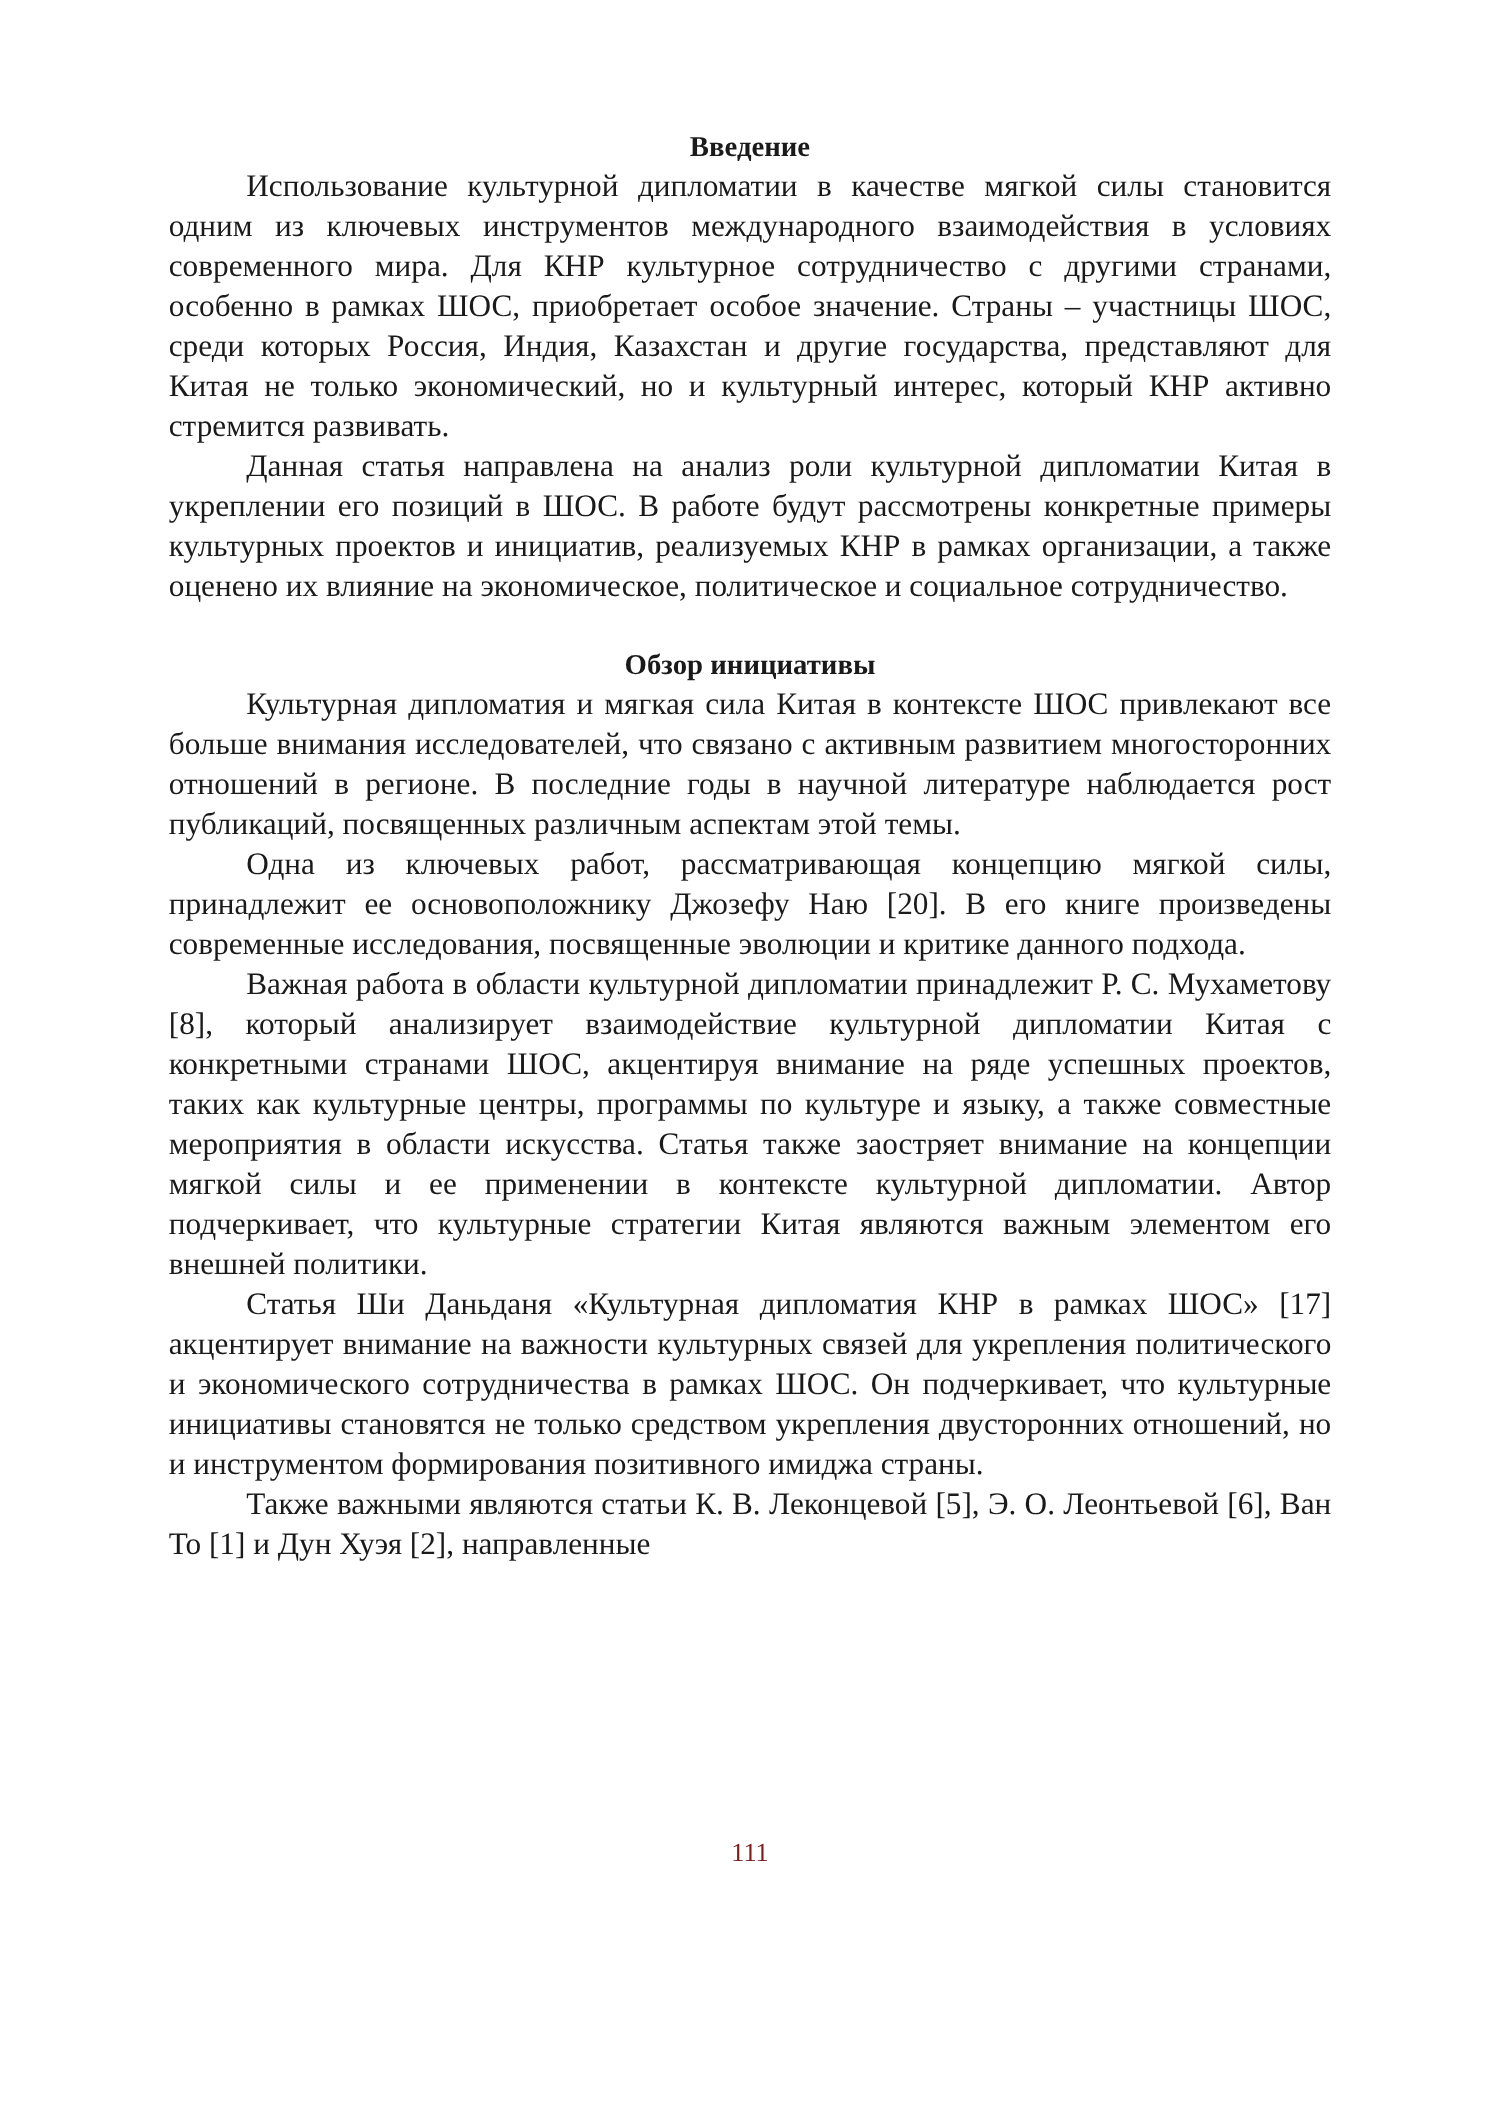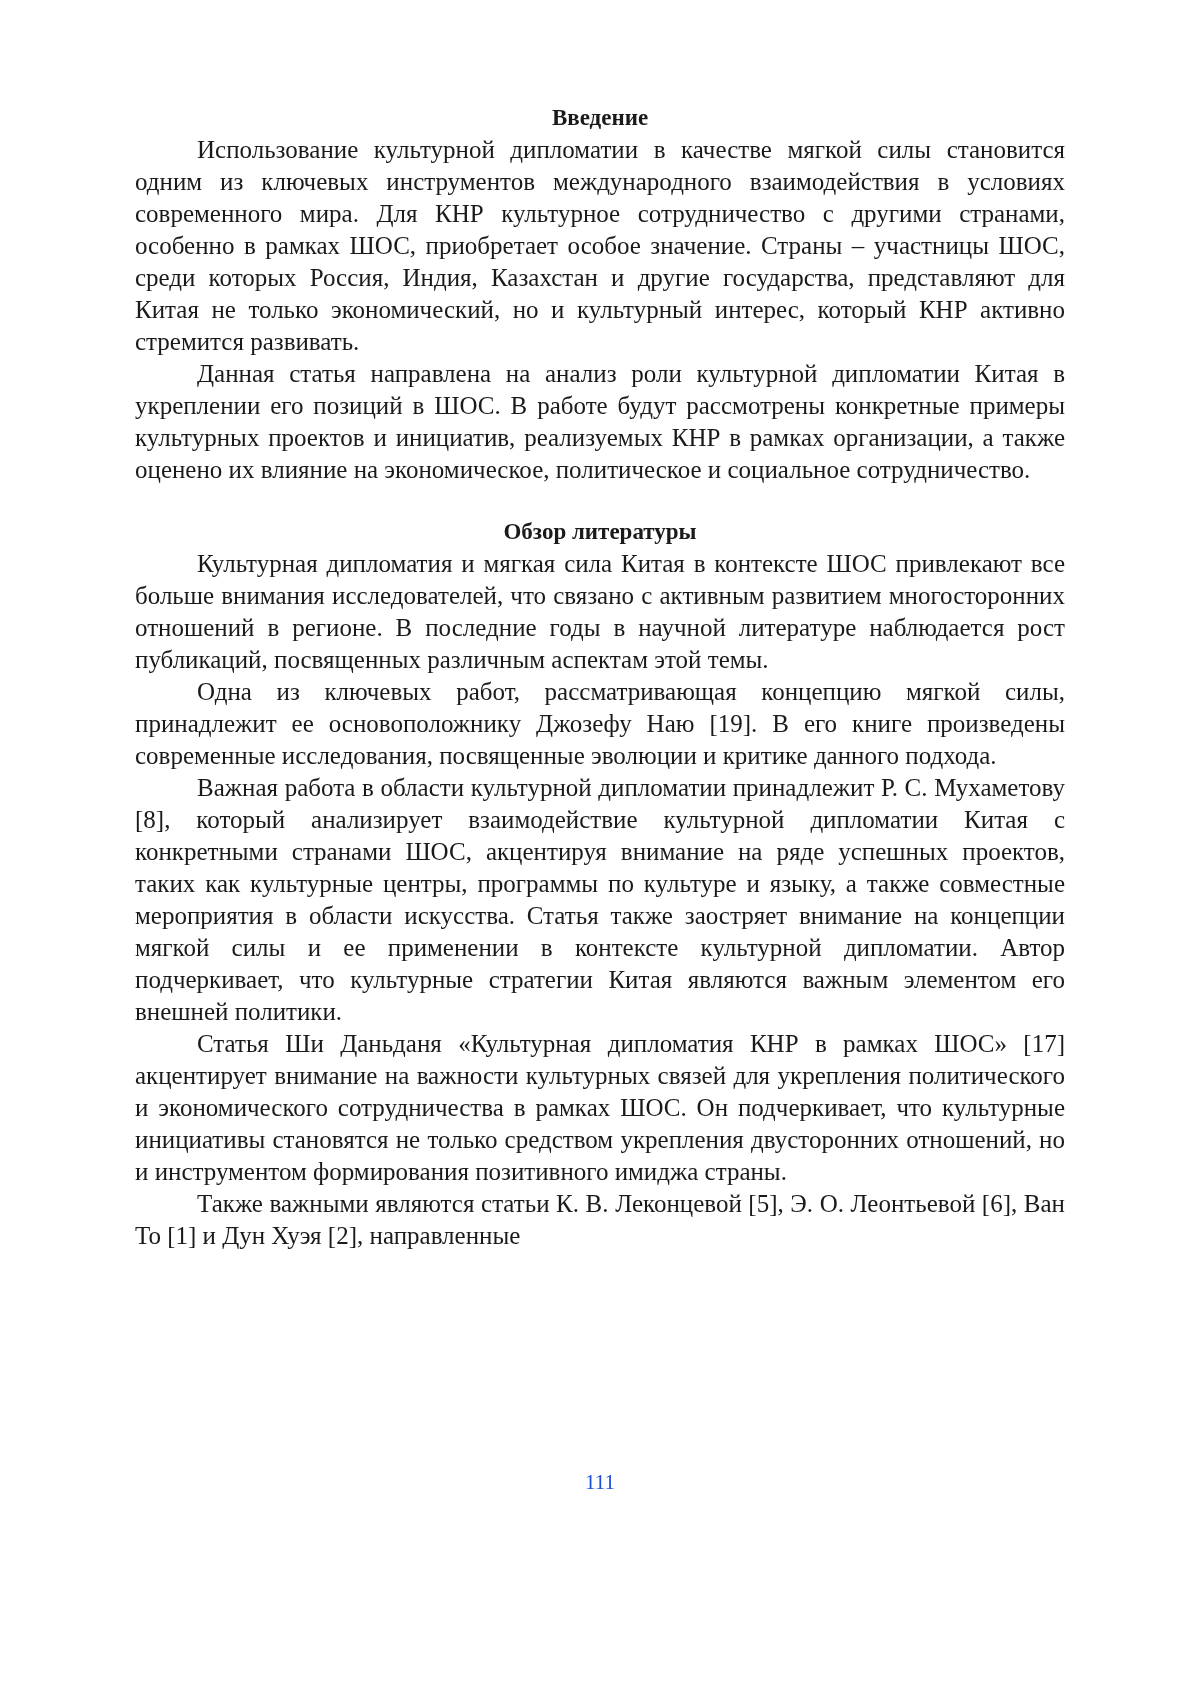--- a/index.html
+++ b/index.html
@@ -43,42 +43,42 @@
     height: 30px;
   }
   .page-number {
     position: absolute;
     top: 1468px;
     left: 0;
     width: 100%;
     text-align: center;
     font-size: 21px;
     line-height: 28px;
-    color: #1d4ed8;
+    color: #7f1d1d;
   }
 </style>
 </head>
 <body>
 
 <div class="page">
   <div class="content">
 
     <h2 class="heading">Введение</h2>
 
     <p>Использование культурной дипломатии в качестве мягкой силы становится одним из ключевых инструментов международного взаимодействия в условиях современного мира. Для КНР культурное сотрудничество с другими странами, особенно в рамках ШОС, приобретает особое значение. Страны – участницы ШОС, среди которых Россия, Индия, Казахстан и другие государства, представляют для Китая не только экономический, но и культурный интерес, который КНР активно стремится развивать.</p>
 
     <p>Данная статья направлена на анализ роли культурной дипломатии Китая в укреплении его позиций в ШОС. В работе будут рассмотрены конкретные примеры культурных проектов и инициатив, реализуемых КНР в рамках организации, а также оценено их влияние на экономическое, политическое и социальное сотрудничество.</p>
 
     <div class="section-break"></div>
 
-    <h2 class="heading">Обзор литературы</h2>
+    <h2 class="heading">Обзор инициативы</h2>
 
     <p>Культурная дипломатия и мягкая сила Китая в контексте ШОС привлекают все больше внимания исследователей, что связано с активным развитием многосторонних отношений в регионе. В последние годы в научной литературе наблюдается рост публикаций, посвященных различным аспектам этой темы.</p>
 
-    <p>Одна из ключевых работ, рассматривающая концепцию мягкой силы, принадлежит ее основоположнику Джозефу Наю [19]. В его книге произведены современные исследования, посвященные эволюции и критике данного подхода.</p>
+    <p>Одна из ключевых работ, рассматривающая концепцию мягкой силы, принадлежит ее основоположнику Джозефу Наю [20]. В его книге произведены современные исследования, посвященные эволюции и критике данного подхода.</p>
 
     <p>Важная работа в области культурной дипломатии принадлежит Р. С. Мухаметову [8], который анализирует взаимодействие культурной дипломатии Китая с конкретными странами ШОС, акцентируя внимание на ряде успешных проектов, таких как культурные центры, программы по культуре и языку, а также совместные мероприятия в области искусства. Статья также заостряет внимание на концепции мягкой силы и ее применении в контексте культурной дипломатии. Автор подчеркивает, что культурные стратегии Китая являются важным элементом его внешней политики.</p>
 
     <p>Статья Ши Даньданя «Культурная дипломатия КНР в рамках ШОС» [17] акцентирует внимание на важности культурных связей для укрепления политического и экономического сотрудничества в рамках ШОС. Он подчеркивает, что культурные инициативы становятся не только средством укрепления двусторонних отношений, но и инструментом формирования позитивного имиджа страны.</p>
 
     <p>Также важными являются статьи К. В. Леконцевой [5], Э. О. Леонтьевой [6], Ван То [1] и Дун Хуэя [2], направленные</p>
 
   </div>
 
   <div class="page-number">111</div>

